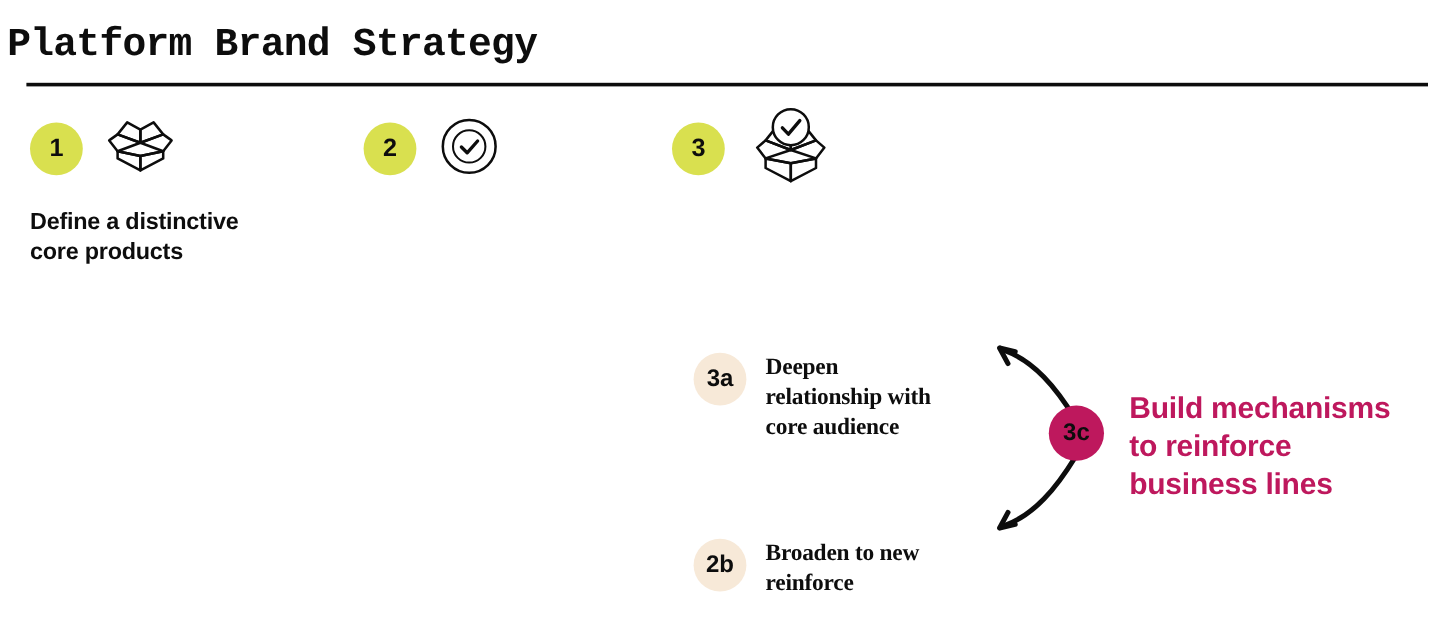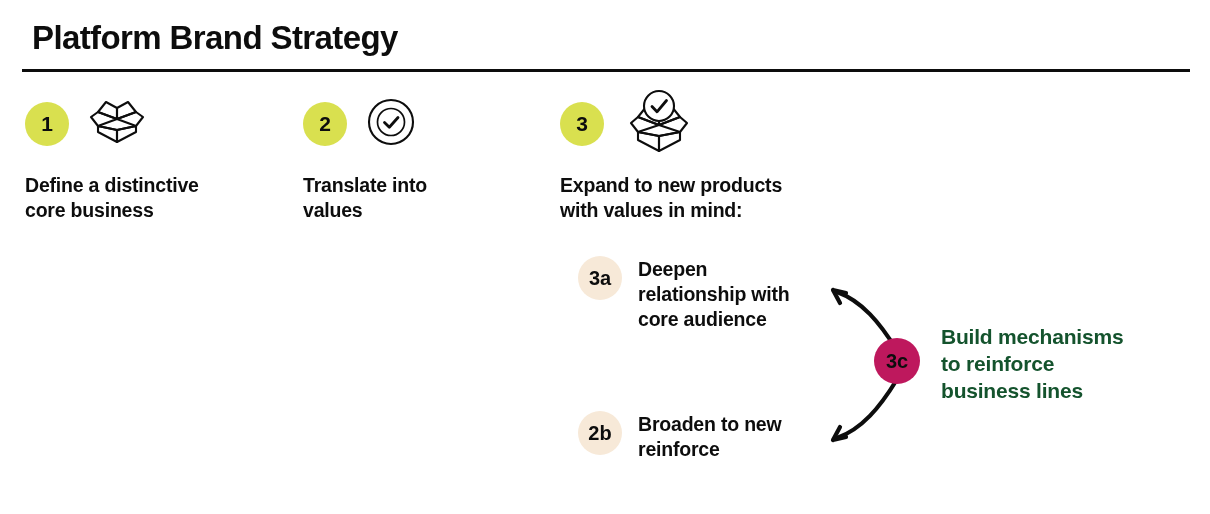--- a/index.html
+++ b/index.html
@@ -11,28 +11,29 @@
     width: 1210px;
     height: 514px;
     position: relative;
     font-family: "Liberation Sans", sans-serif;
     color: #111111;
     overflow: hidden;
   }
 
   #page-title {
     position: absolute;
-    left: 32px;
+    left: 6px;
     top: 20px;
     font-size: 33px;
     font-weight: bold;
     letter-spacing: -0.6px;
     line-height: 1.1;
     color: #0d0d0d;
     white-space: nowrap;
+    font-family: Liberation Mono, monospace;
   }
 
   #title-rule {
     position: absolute;
     left: 22px;
     top: 69px;
     width: 1168px;
     height: 3px;
     background: #0d0d0d;
   }
@@ -75,20 +76,21 @@
   }
 
   #step-1 { left: 25px; }
   #step-2 { left: 303px; }
   #step-3 { left: 560px; }
 
   .substep {
     position: absolute;
     display: flex;
     align-items: flex-start;
+    margin-top: 38px;
   }
   .sub-badge {
     width: 44px;
     height: 44px;
     border-radius: 50%;
     background: #f7e9d8;
     display: flex;
     align-items: center;
     justify-content: center;
     font-size: 20px;
@@ -98,20 +100,21 @@
   }
   .sub-text {
     margin-left: 16px;
     font-size: 19.5px;
     font-weight: bold;
     line-height: 1.28;
     letter-spacing: -0.2px;
     color: #0d0d0d;
     white-space: pre-line;
     padding-top: 1px;
+    font-family: Liberation Serif, serif;
   }
 
   #substep-a { left: 578px; top: 256px; }
   #substep-b { left: 578px; top: 411px; }
 
   #connector {
     position: absolute;
     left: 820px;
     top: 275px;
     width: 110px;
@@ -131,25 +134,25 @@
     justify-content: center;
     font-size: 20px;
     font-weight: bold;
     color: #0d0d0d;
   }
 
   #outcome-text {
     position: absolute;
     left: 941px;
     top: 324px;
-    font-size: 21px;
+    font-size: 25px;
     font-weight: bold;
     line-height: 1.28;
     letter-spacing: -0.2px;
-    color: #14532d;
+    color: #be185d;
     white-space: pre-line;
   }
 </style>
 </head>
 <body>
 
 <div id="page-title">Platform Brand Strategy</div>
 <div id="title-rule"></div>
 
 <div class="step" id="step-1">
@@ -161,57 +164,53 @@
         <path d="M30 23 L49 16 L41 6 L30 12 Z"></path>
         <path d="M30 23 L11 30 L4 21 L11 16 Z"></path>
         <path d="M30 23 L49 30 L56 21 L49 16 Z"></path>
         <path d="M11 30 L11 36 L30 46 L30 34 Z"></path>
         <path d="M49 30 L49 36 L30 46 L30 34 Z"></path>
         <path d="M11 30 L30 34 L49 30"></path>
       </svg>
     </span>
   </div>
   <div class="step-text">Define a distinctive
-core business</div>
+core products</div>
 </div>
 
 <div class="step" id="step-2">
   <div class="step-header">
     <div class="badge">2</div>
     <span class="step-icon">
       <svg width="52" height="52" viewBox="0 0 52 52" fill="none" stroke="#0d0d0d" stroke-linecap="round" stroke-linejoin="round">
         <circle cx="26" cy="26" r="22" stroke-width="2.1"></circle>
         <circle cx="26" cy="26" r="13.5" stroke-width="1.7"></circle>
         <path d="M19.5 26.5 L24.3 31.3 L33 21.5" stroke-width="2.8"></path>
       </svg>
     </span>
   </div>
-  <div class="step-text">Translate into
-values</div>
 </div>
 
 <div class="step" id="step-3">
   <div class="step-header">
     <div class="badge">3</div>
     <span class="step-icon">
       <svg width="74" height="74" viewBox="0 0 74 74" fill="none" stroke="#0d0d0d" stroke-width="2.1" stroke-linejoin="round" stroke-linecap="round">
         <path d="M37 40 L16 32 L24 22 L37 28 Z"></path>
         <path d="M37 40 L58 32 L50 22 L37 28 Z"></path>
         <path d="M37 40 L16 47 L9 38 L16 32 Z"></path>
         <path d="M37 40 L58 47 L65 38 L58 32 Z"></path>
         <path d="M16 47 L16 55 L37 66 L37 51 Z"></path>
         <path d="M58 47 L58 55 L37 66 L37 51 Z"></path>
         <path d="M16 47 L37 51 L58 47"></path>
         <circle cx="37" cy="21" r="15" fill="#ffffff" stroke-width="2.1"></circle>
         <path d="M30 21.5 L35 26.8 L44.5 15.5" stroke-width="2.8" fill="none"></path>
       </svg>
     </span>
   </div>
-  <div class="step-text">Expand to new products
-with values in mind:</div>
 </div>
 
 <div class="substep" id="substep-a">
   <div class="sub-badge">3a</div>
   <div class="sub-text">Deepen
 relationship with
 core audience</div>
 </div>
 
 <div class="substep" id="substep-b">

